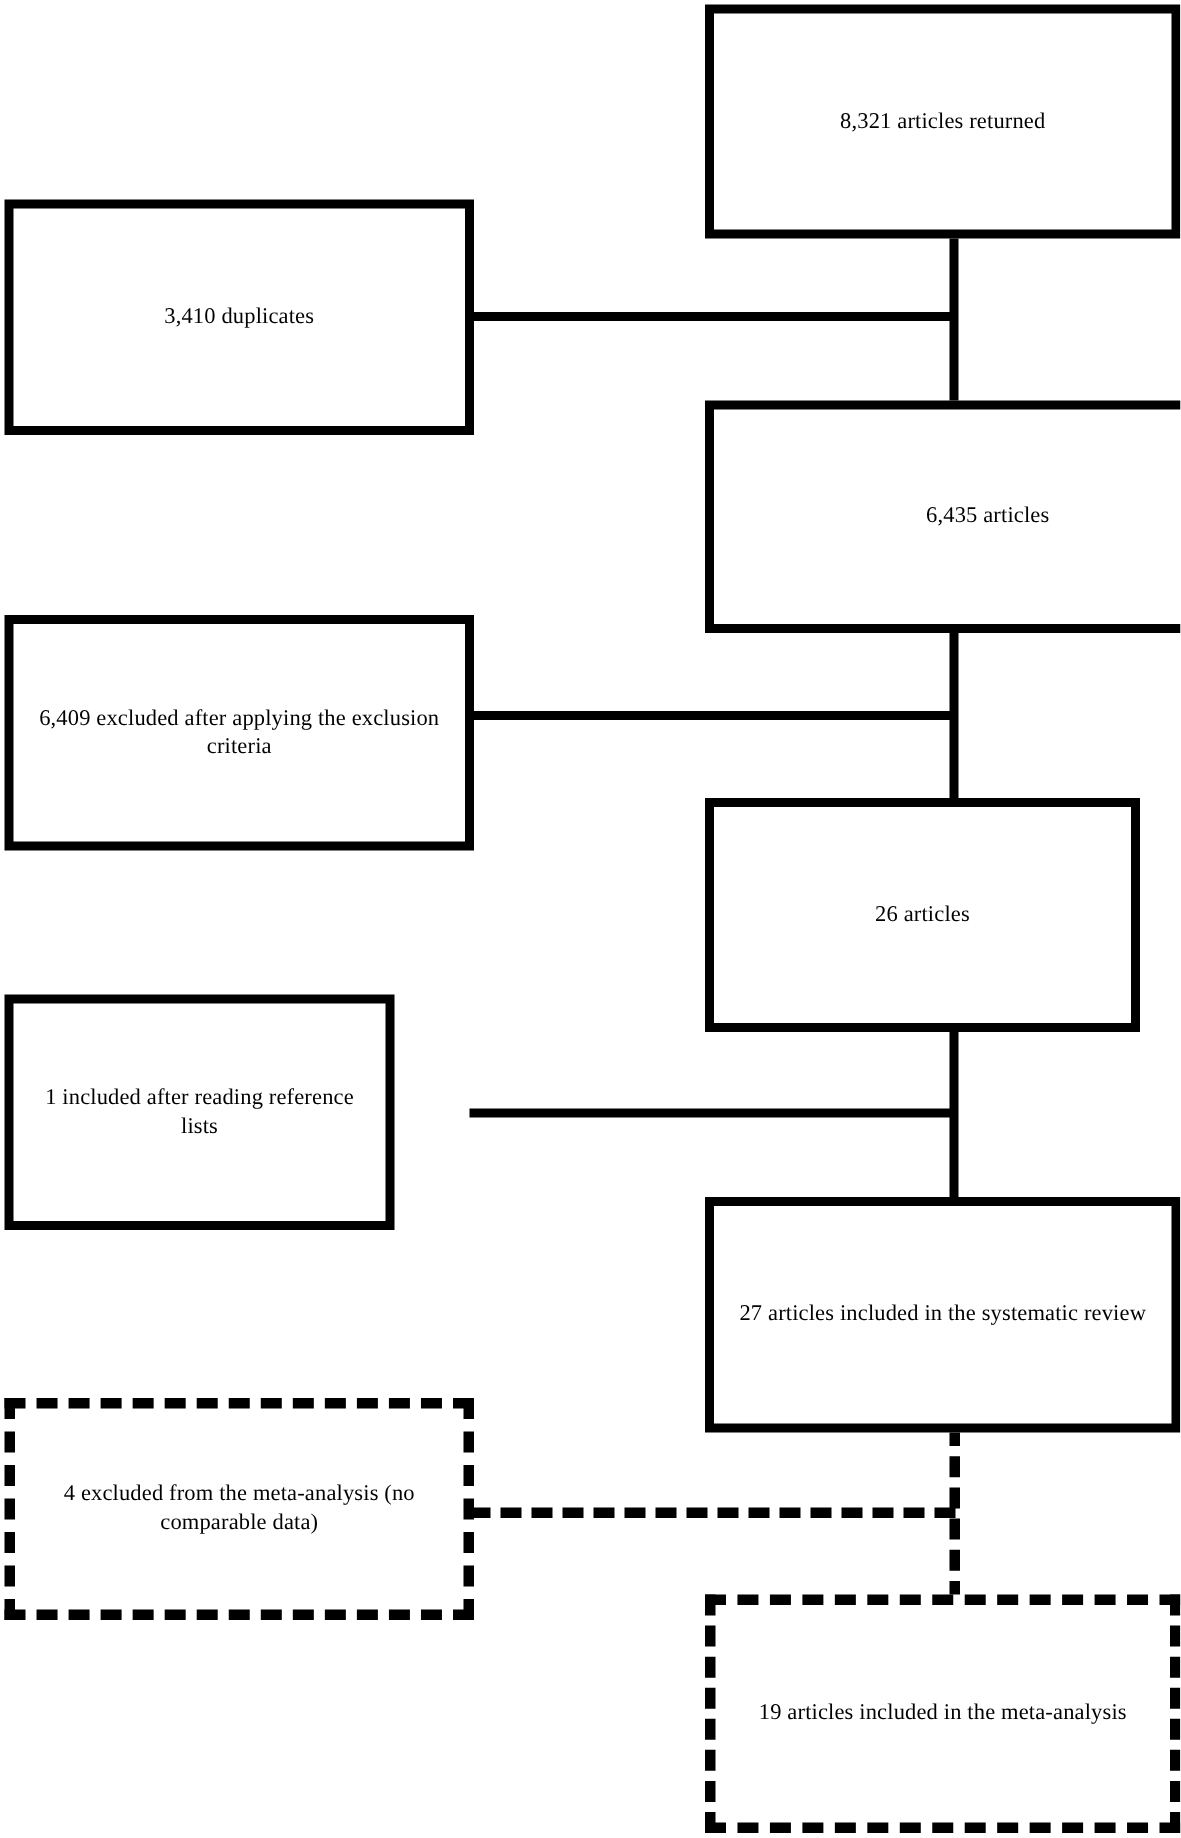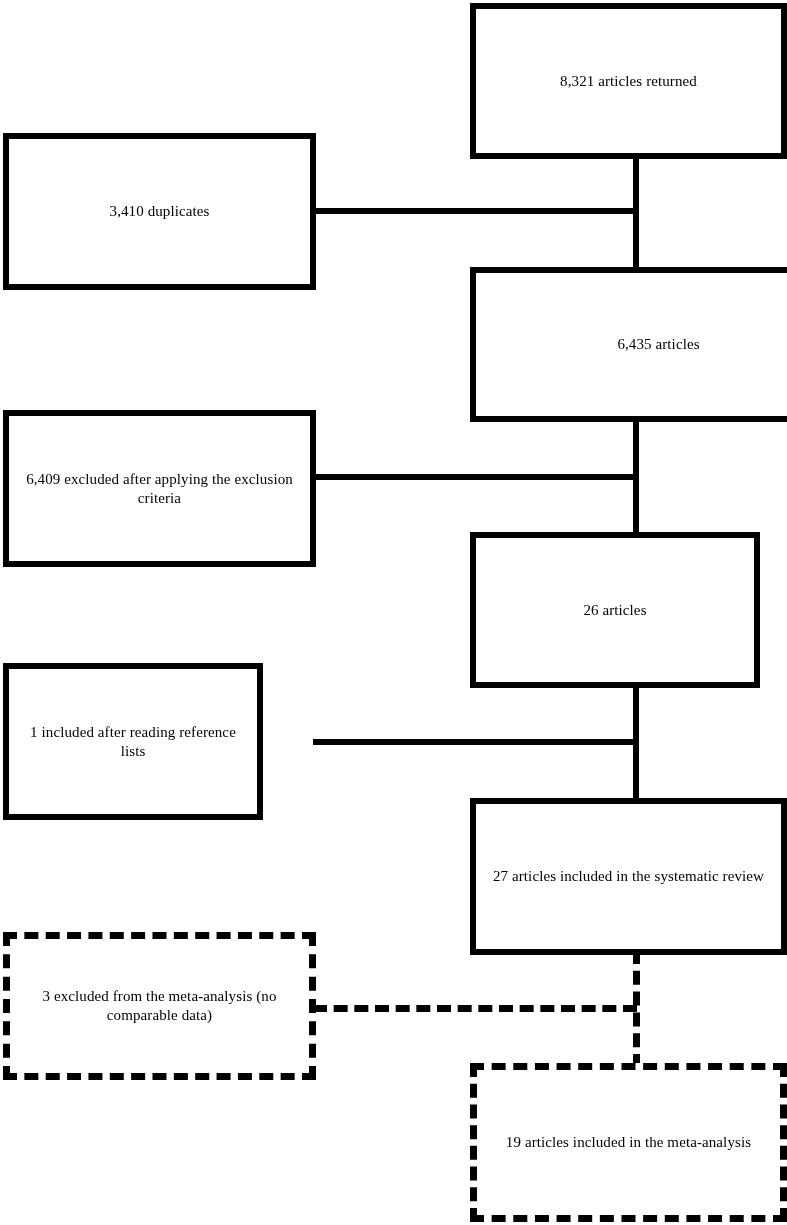--- a/index.html
+++ b/index.html
@@ -110,20 +110,20 @@
 
   <div class="node solid-node" style="left:3px; top:663px; width:260px; height:157px;">
     <span class="node-text">1 included after reading reference lists</span>
   </div>
 
   <div class="node solid-node" style="left:470px; top:798px; width:317px; height:157px;">
     <span class="node-text">27 articles included in the systematic review</span>
   </div>
 
   <div class="node dashed-node" style="left:3px; top:932px; width:313px; height:148px;">
-    <span class="node-text">3 excluded from the meta-analysis (no comparable data)</span>
+    <span class="node-text">4 excluded from the meta-analysis (no comparable data)</span>
   </div>
 
   <div class="node dashed-node" style="left:470px; top:1063px; width:317px; height:159px;justify-content:center;">
     <span class="node-text">19 articles included in the meta-analysis</span>
   </div>
 
 </div>
 
 </body></html>

